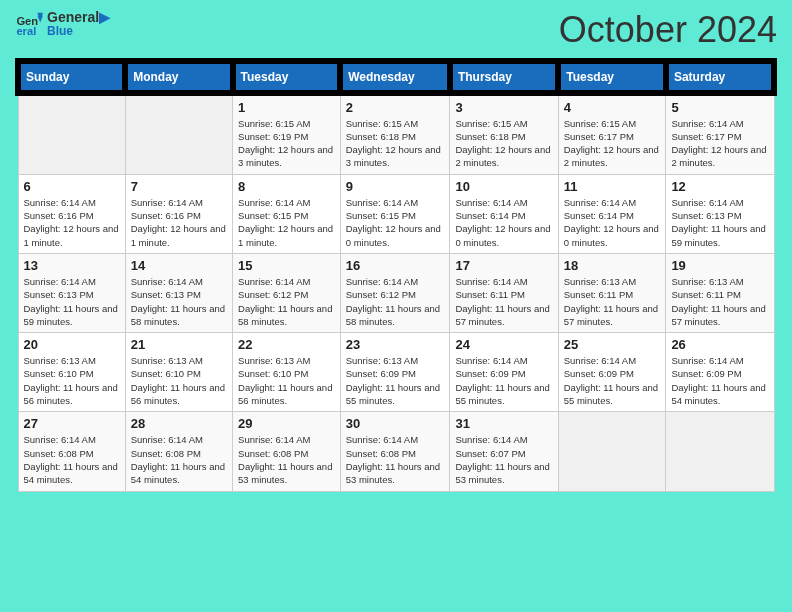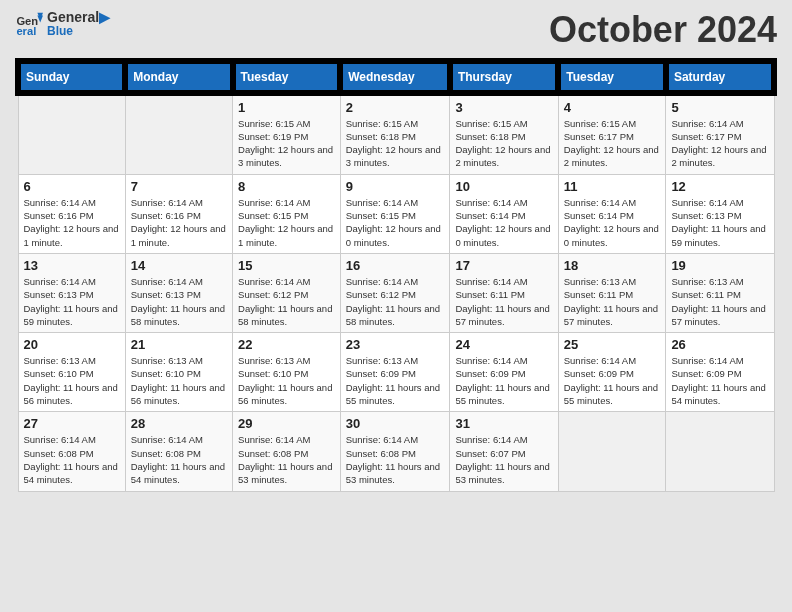--- a/index.html
+++ b/index.html
@@ -6,21 +6,21 @@
     body {
       font-family: Arial, sans-serif;
       background: #fff;
       width: 792px;
       min-height: 612px;
       padding: 0;
     }
     .page {
       width: 792px;
       min-height: 612px;
-      background: #e5e5e5;
+      background: #5eead4;
       padding: 10px 15px 10px 15px;
     }
     .header {
       display: flex;
       justify-content: space-between;
       align-items: flex-start;
       margin-bottom: 8px;
     }
     .logo {
       display: flex;
@@ -29,21 +29,21 @@
     }
     .logo-icon {
       width: 28px;
       height: 28px;
     }
     .title-block {
       text-align: right;
     }
     .month-title {
       font-size: 36px;
-      font-weight: bold;
+      font-weight: normal;
       color: #333;
       line-height: 1.1;
     }
     .subtitle {
       font-size: 15px;
       color: #555;
     }
     .calendar {
       width: 100%;
       border-collapse: collapse;

